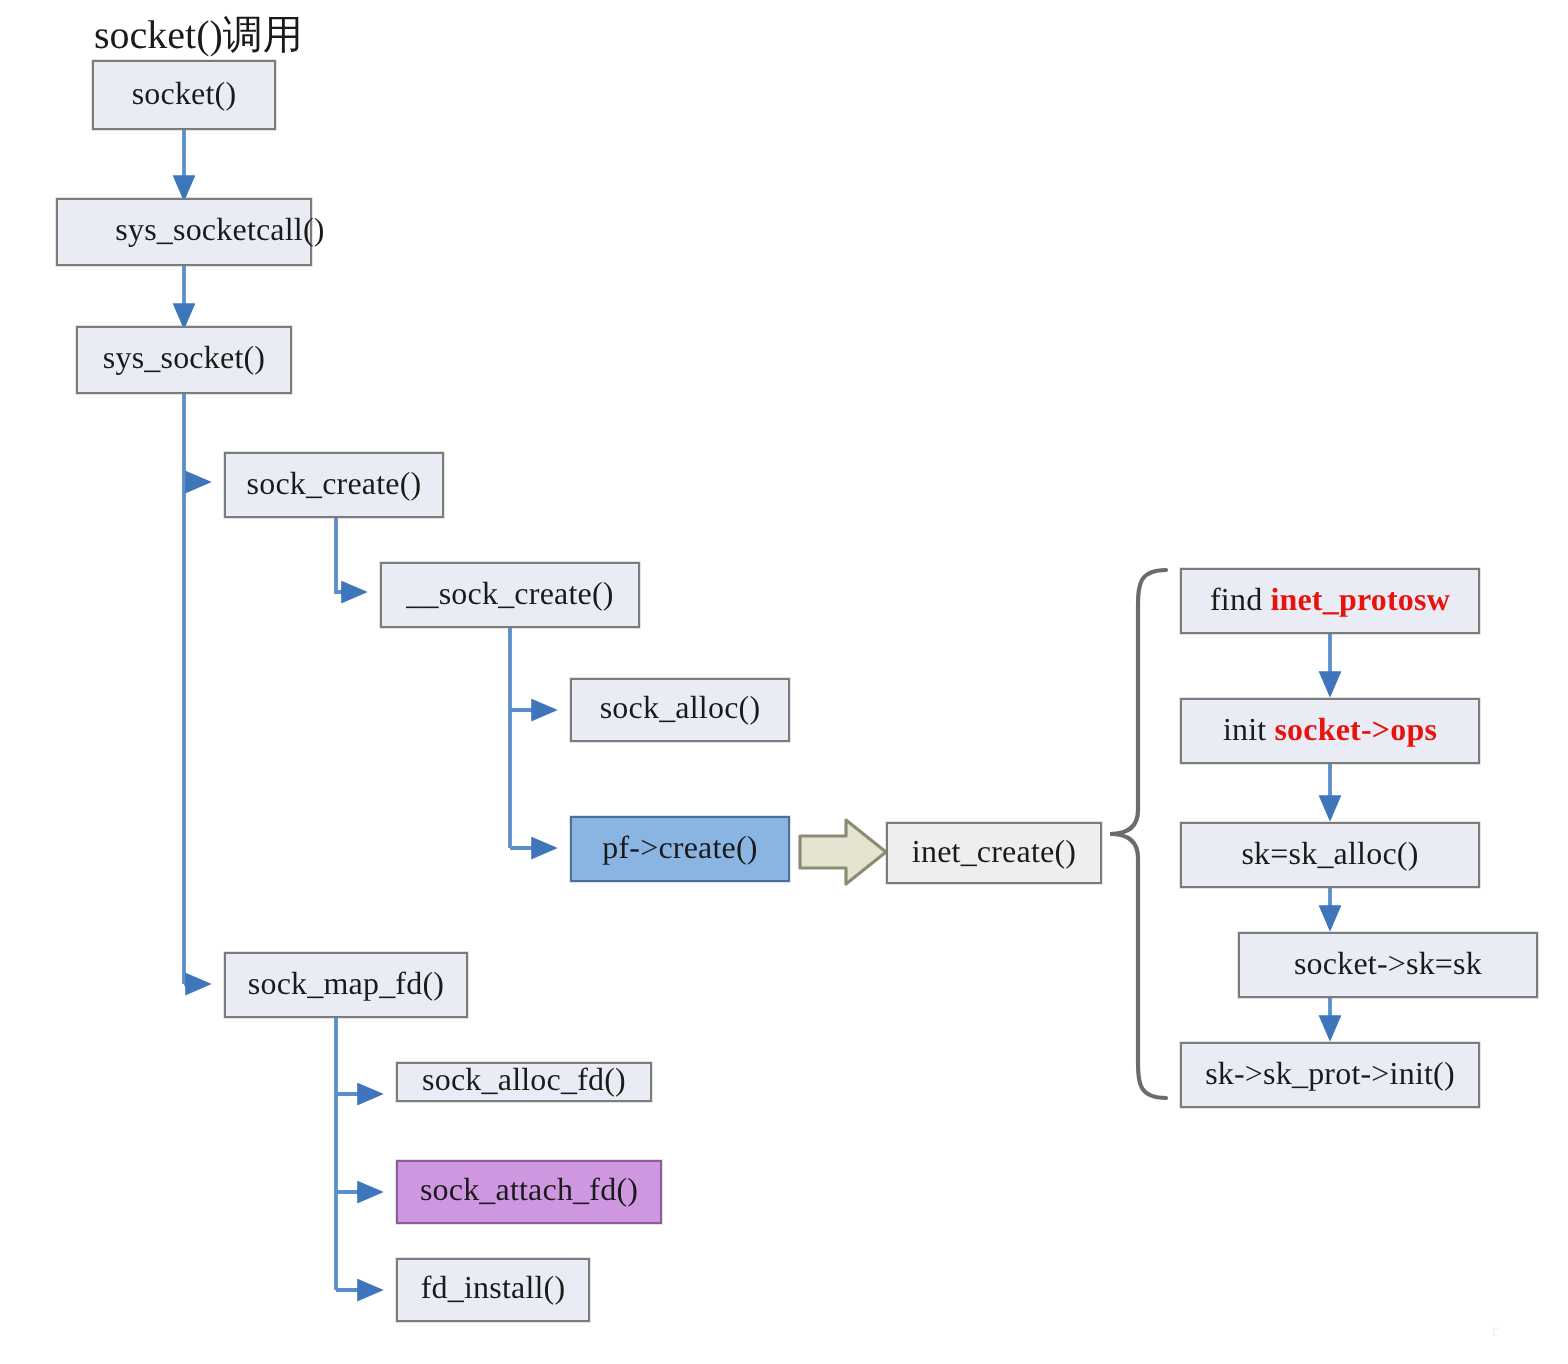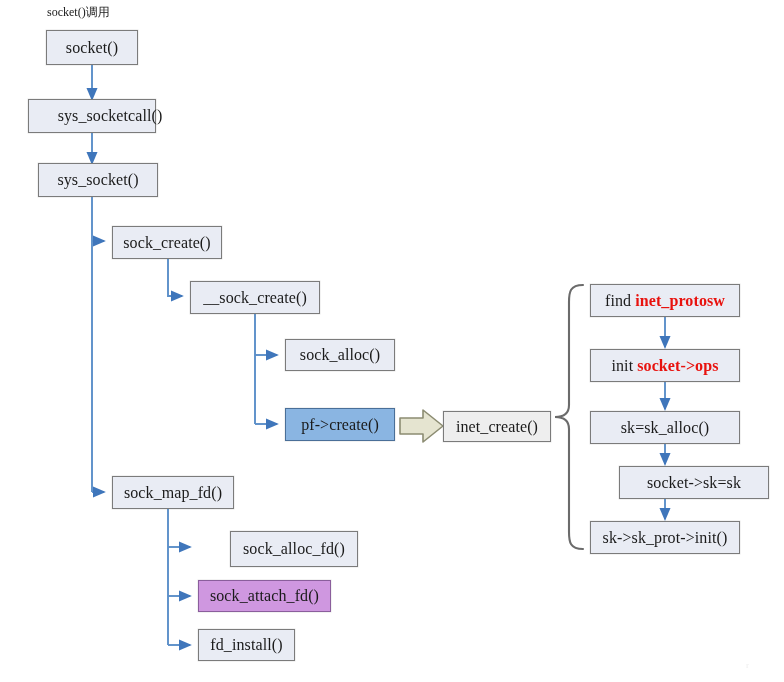--- a/index.html
+++ b/index.html
@@ -51,21 +51,21 @@
   .node.plain {
     background: #eeeeee;
   }
   .node .kw {
     color: #e8120e;
     font-weight: bold;
     margin-left: 4px;
   }
   .title {
     position: absolute;
-    font-size: 12px;
+    font-size: 20px;
     color: #1a1a1a;
     white-space: nowrap;
   }
   .watermark {
     position: absolute;
     font-size: 9px;
     color: #eeeeee;
   }
 </style>
 </head>
@@ -127,35 +127,35 @@
                C 569,542 570,549 583,549"></path>
     </g>
   </svg>
 
   <div class="title" style="left:47px; top:4px;">socket()调用</div>
 
   <div class="node" style="left:46px; top:30px; width:92px; height:35px;">socket()</div>
 
   <div class="node" style="left:28px; top:99px; width:128px; height:34px;padding-left:36px;">sys_socketcall()</div>
 
-  <div class="node" style="left:38px; top:163px; width:120px; height:34px;">sys_socket()</div>
+  <div class="node" style="left:38px; top:163px; width:108px; height:34px;">sys_socket()</div>
 
   <div class="node" style="left:112px; top:226px; width:110px; height:33px;">sock_create()</div>
 
   <div class="node" style="left:190px; top:281px; width:130px; height:33px;">__sock_create()</div>
 
   <div class="node" style="left:285px; top:339px; width:110px; height:32px;">sock_alloc()</div>
 
   <div class="node blue" style="left:285px; top:408px; width:110px; height:33px;">pf-&gt;create()</div>
 
   <div class="node plain" style="left:443px; top:411px; width:108px; height:31px;">inet_create()</div>
 
   <div class="node" style="left:112px; top:476px; width:122px; height:33px;">sock_map_fd()</div>
 
-  <div class="node" style="left:198px; top:531px; width:128px; height:36px;margin-left:32px;">sock_alloc_fd()</div>
+  <div class="node" style="left:198px; top:531px; width:128px; height:20px;">sock_alloc_fd()</div>
 
   <div class="node purple" style="left:198px; top:580px; width:133px; height:32px;">sock_attach_fd()</div>
 
   <div class="node" style="left:198px; top:629px; width:97px; height:32px;">fd_install()</div>
 
   <div class="node" style="left:590px; top:284px; width:150px; height:33px;">
     <span>find</span>
     <span class="kw">inet_protosw</span>
   </div>
 

